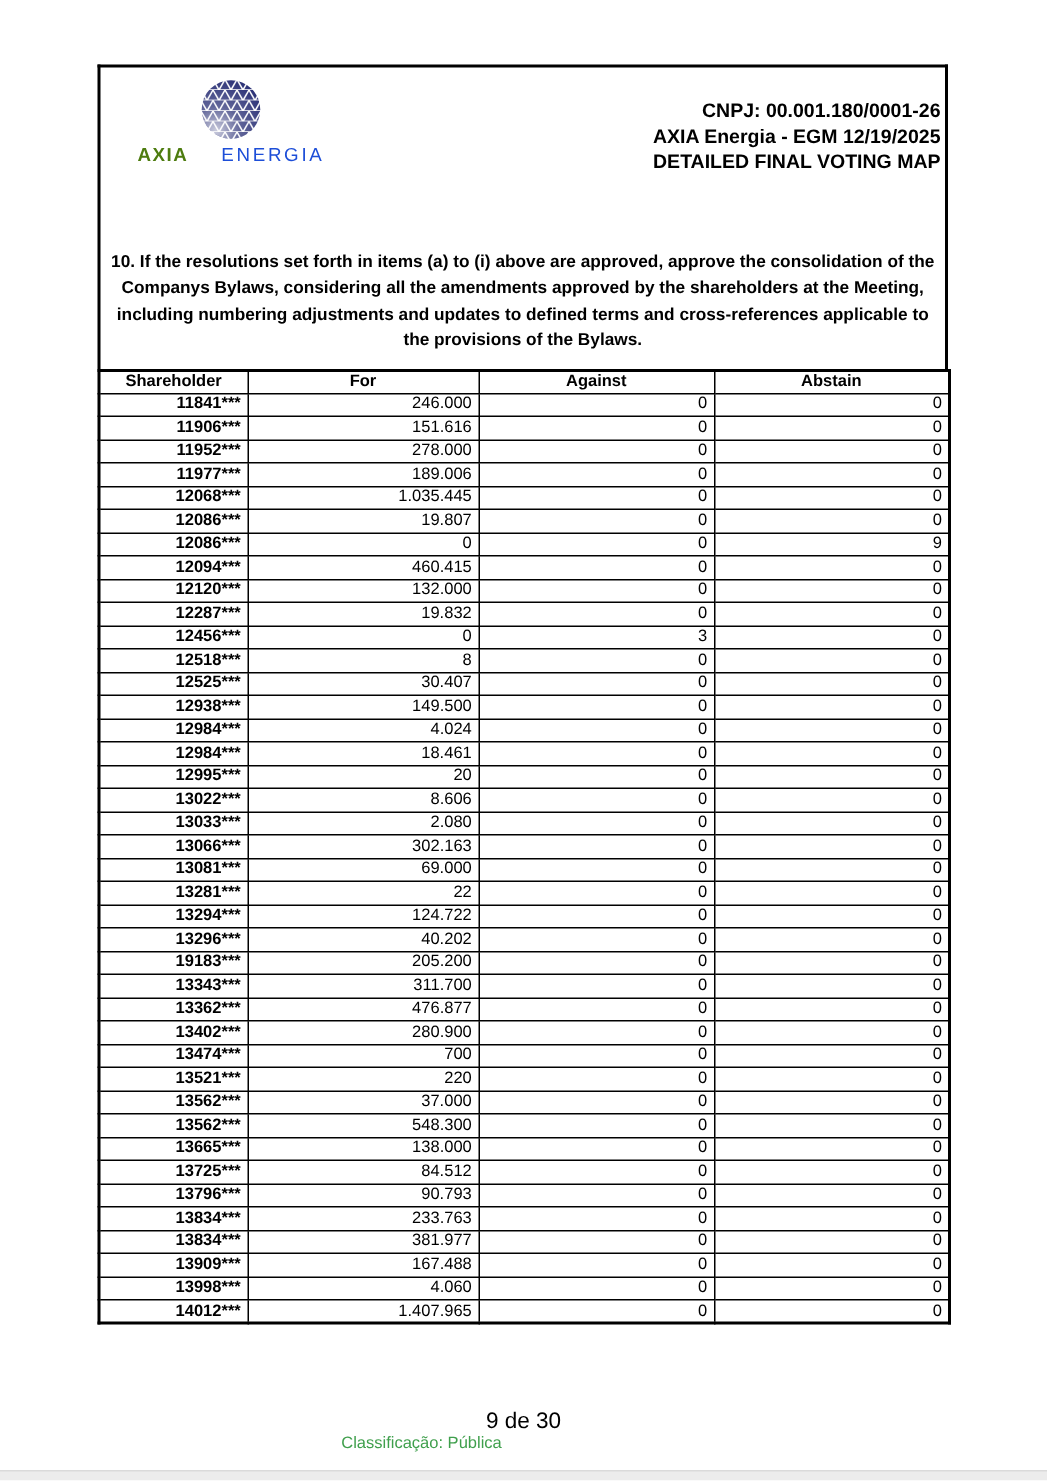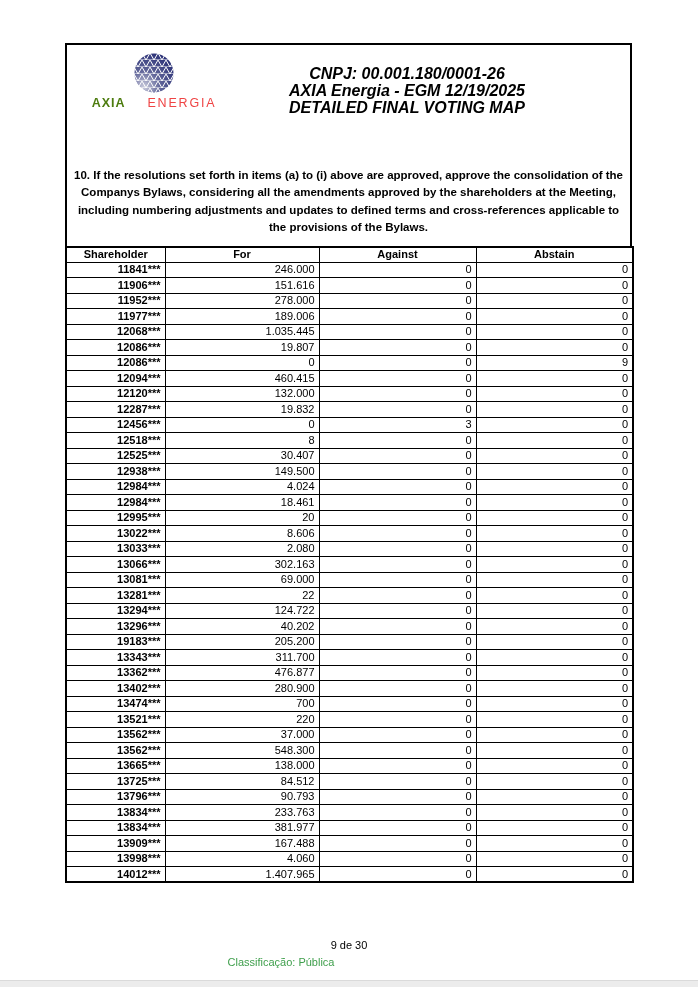--- a/index.html
+++ b/index.html
@@ -21,27 +21,26 @@
     border: 2px solid #000;
     border-bottom: none;
   }
   .logo {
     position: absolute; left: 22px; top: 8px; width: 130px;
     text-align: center;
   }
   .logo svg { display: block; margin: 0 auto 3px auto; }
   .logo-text { font-size: 12.5px; letter-spacing: 0.5px; white-space: nowrap; }
   .brand-primary { font-weight: bold; color: #4d7c0f; letter-spacing: 1px; }
-  .brand-secondary { color: #ef4444; letter-spacing: 1.8px; margin-left: 18px; }
+  .brand-secondary { color: #1d4ed8; letter-spacing: 1.8px; margin-left: 18px; }
 
   .titles {
     position: absolute; left: 120px; top: 20px; width: 440px;
-    text-align: center; font-weight: bold; font-size: 16px;
+    text-align: right; font-weight: bold; font-size: 13px;
     line-height: 17px;
-    font-style: italic;
   }
 
   .resolution {
     position: absolute; left: 5px; right: 5px; top: 122px;
     text-align: center; font-weight: bold;
     font-size: 11.5px; line-height: 17.3px;
   }
 
   
   table.votes {
@@ -63,21 +62,21 @@
   table.votes th {
     font-weight: bold;
     height: 15px;
   }
   table.votes td { text-align: right; }
   table.votes td:first-child { text-align: right; padding-left: 3px; font-weight: bold; }
 
   
   .pagenum {
     position: absolute; left: 0; top: 939px; width: 698px;
-    text-align: center; font-size: 11px;
+    text-align: center; font-size: 15px;
   }
   .classification {
     position: absolute; left: 0; top: 956px; width: 562px;
     text-align: center; font-size: 11px;
   }
   .page-edge {
     position: absolute; left: 0; bottom: 0; width: 698px; height: 7px;
     background: #ececec; border-top: 1px solid #dadada;
   }
 </style>

